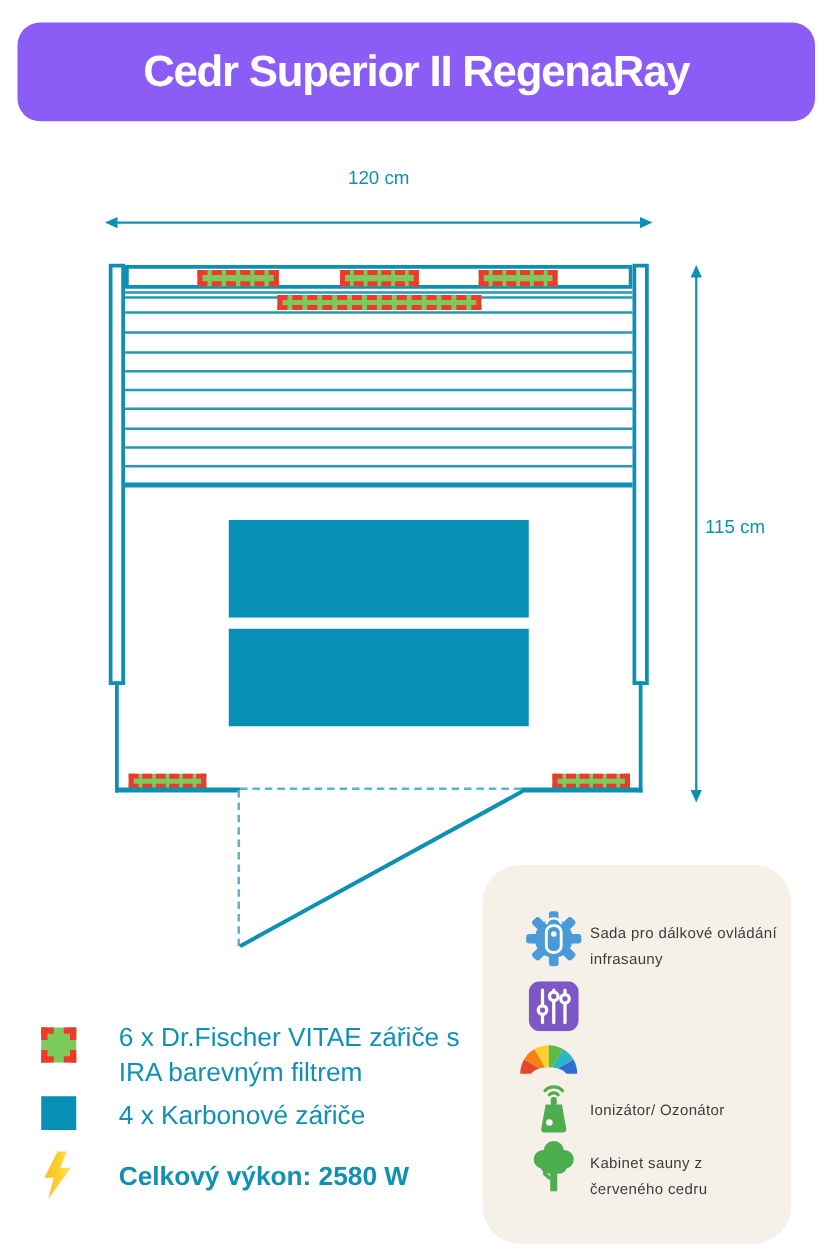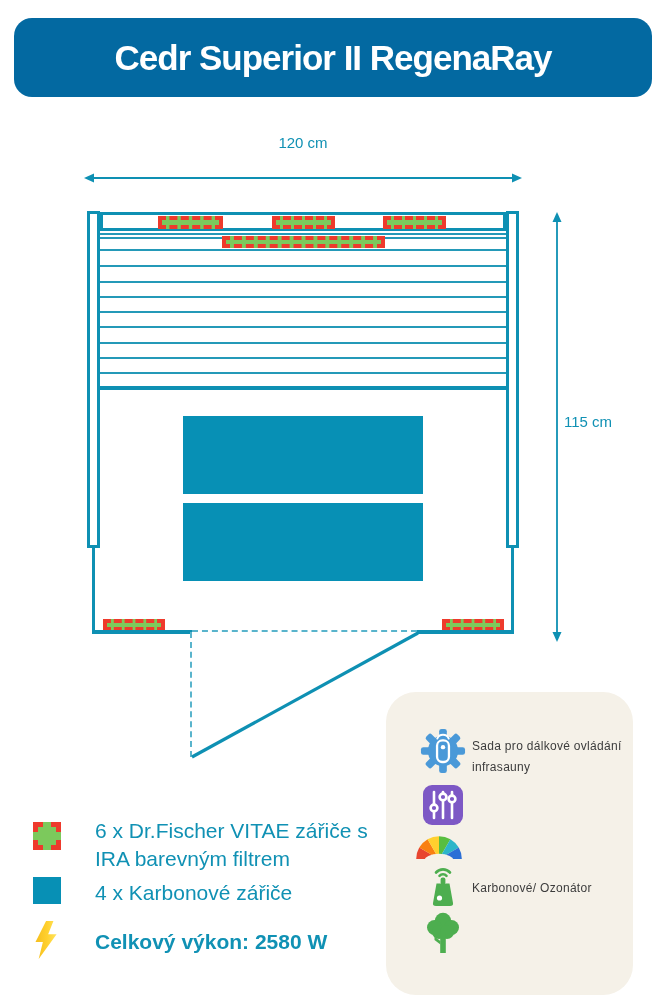--- a/index.html
+++ b/index.html
@@ -5,21 +5,21 @@
   * { margin:0; padding:0; box-sizing:border-box; }
   html,body { background:#ffffff; }
   .page {
     position:relative; width:666px; height:1000px; margin:0 auto;
     background:#ffffff; overflow:hidden;
     font-family:"Liberation Sans", sans-serif;
   }
   
   .banner {
     position:absolute; left:14px; top:18px; width:638px; height:79px;
-    background:#0369a1; border-radius:18px;
+    background:#8b5cf6; border-radius:18px;
     display:flex; align-items:center; justify-content:center;
   }
   .banner h1 {
     color:#ffffff; font-size:35px; font-weight:bold; letter-spacing:-1px;
     font-stretch:condensed; white-space:nowrap;
   }
   
   .dim-label { position:absolute; color:#1091B4; font-size:15px; font-weight:normal; }
   .dim-w { left:85px; top:134px; width:436px; text-align:center; }
   .dim-h { left:564px; top:413px; }
@@ -194,29 +194,30 @@
 
   <span class="feature-icon" style="left:423px; top:864px;">
     <svg width="40" height="44" viewBox="0 0 40 44">
       <path d="M13 8.5 A 9.5 9.5 0 0 1 27 8.5" stroke="#4DAE4F" stroke-width="2.6" fill="none" stroke-linecap="round"></path>
       <path d="M16.5 11.8 A 4.8 4.8 0 0 1 23.5 11.8" stroke="#4DAE4F" stroke-width="2.6" fill="none" stroke-linecap="round"></path>
       <rect x="17.6" y="13.5" width="4.8" height="7" rx="2" fill="#4DAE4F"></rect>
       <path d="M13.5 19.5 L26.5 19.5 L30 39 Q30.6 42 27 42 L13 42 Q9.4 42 10 39 Z" fill="#4DAE4F"></path>
       <circle cx="16.5" cy="34" r="2.6" fill="#ffffff"></circle>
     </svg>
   </span>
-  <div class="feature-text" style="top:878px;">Karbonové/ Ozonátor</div>
+  <div class="feature-text" style="top:878px;">Ionizátor/ Ozonátor</div>
 
   <span class="feature-icon" style="left:423px; top:910px;">
     <svg width="40" height="44" viewBox="0 0 40 44">
       <g fill="#4DAE4F">
         <circle cx="20" cy="11" r="8.2"></circle>
         <circle cx="11.5" cy="17.5" r="7.5"></circle>
         <circle cx="28.5" cy="17.5" r="7.5"></circle>
         <circle cx="16" cy="22" r="7"></circle>
         <circle cx="24" cy="22" r="7"></circle>
         <rect x="17.2" y="22" width="5.6" height="21"></rect>
         <polygon points="17.4,31 11.5,26.5 11.5,30 17.4,34.5"></polygon>
       </g>
     </svg>
   </span>
+  <div class="feature-text" style="top:920px;">Kabinet sauny z červeného cedru</div>
 
 </div>
 
 </body></html>

